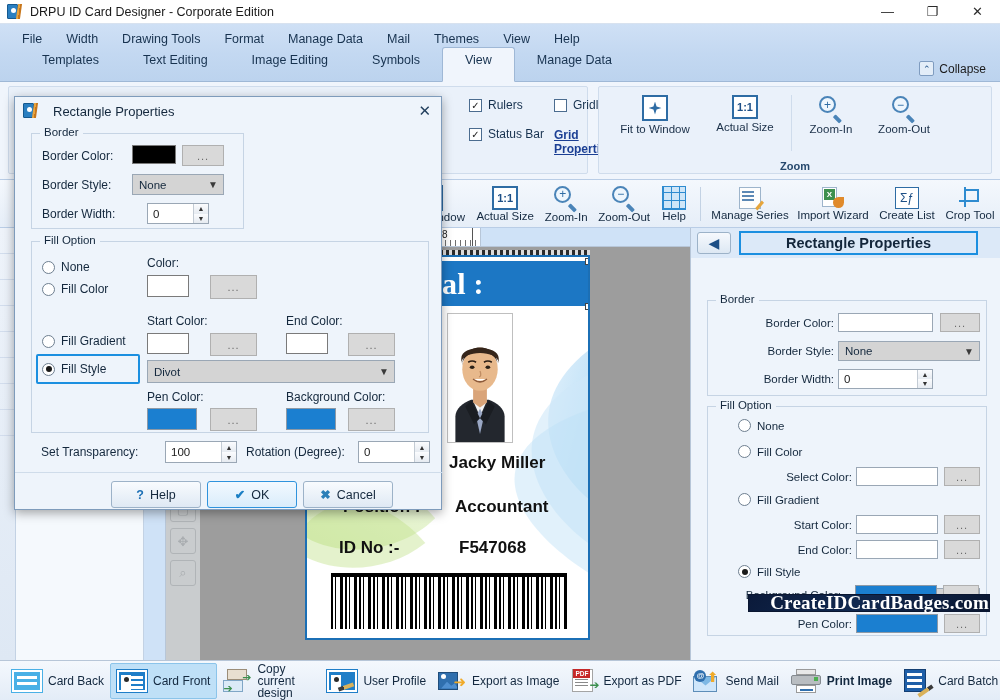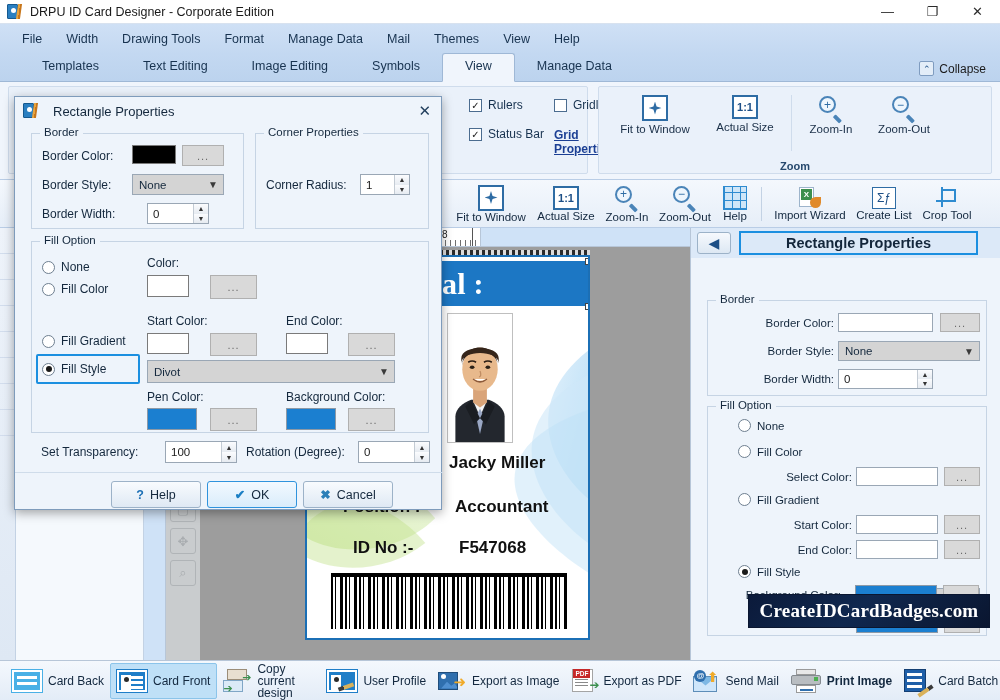--- a/index.html
+++ b/index.html
@@ -35,21 +35,21 @@
   }
   .menu-item{ padding:4px 12px; font-size:12.5px; color:#17324f; white-space:nowrap; }
 
   
   .ribbon-tabs{
     position:absolute; left:0; top:54px; width:1000px; height:28px;
     background:linear-gradient(180deg,#c3d8f1 0%, #bcd3ee 100%);
     display:flex; align-items:flex-end; padding-left:20px;
     border-bottom:1px solid #9fb8d6;
   }
-  .rtab{ padding:5px 22px 8px; font-size:12.5px; color:#1b3consultant; color:#17324f; position:relative; }
+  .rtab{ padding:5px 22px 14px; font-size:12.5px; color:#1b3consultant; color:#17324f; position:relative; }
   .rtab.active{
     background:#f0f5fc; border:1px solid #9fb8d6; border-bottom:1px solid #f0f5fc;
     border-radius:3px 3px 0 0; margin-bottom:-1px; z-index:3;
   }
   .collapse-btn{ margin-left:auto; margin-right:14px; display:flex; align-items:center; gap:5px; padding-bottom:5px; }
   .collapse-ic{ width:15px;height:15px;border:1px solid #7f9cc0;background:#e3edf8;display:flex;align-items:center;justify-content:center;font-size:9px;color:#1d4f86;border-radius:2px;}
 
   
   .ribbon{
     position:absolute; left:0; top:82px; width:1000px; height:98px;
@@ -171,23 +171,23 @@
   .combo .cv{ position:absolute; right:5px; color:#3a3a3a; font-size:10px;}
   .dots{ position:absolute; background:#d9d9d9; border:1px solid #b0b0b0; display:flex; align-items:center; justify-content:center; color:#6c6c6c; font-size:11px; letter-spacing:1px;}
   .spin{ position:absolute; background:#fff; border:1px solid #9aa7b5; display:flex; align-items:center; padding-left:5px; font-size:11.5px;}
   .spin .arrows{ position:absolute; right:0; top:0; bottom:0; width:15px; border-left:1px solid #c3cbd4; display:flex; flex-direction:column;}
   .spin .arrows span{ flex:1; display:flex; align-items:center; justify-content:center; background:linear-gradient(180deg,#fbfcfe,#e6ebf1); font-size:7px; color:#333;}
   .radio{ position:absolute; display:flex; align-items:center; gap:6px; font-size:11.5px; color:#14283d;}
   .rdot{ width:13px;height:13px;border:1px solid #6e7f90; border-radius:50%; background:#fff; display:flex;align-items:center;justify-content:center; flex:none;}
   .rdot.on::after{ content:""; width:6px;height:6px;border-radius:50%;background:#1a1a1a;}
   .swatchblue{ position:absolute; background:#1b7fd0; border:1px solid #8d99a6; }
 
-  .brandbar{ position:absolute; left:748px; top:594px; width:242px; height:34px;
+  .brandbar{ position:absolute; left:748px; top:594px; width:242px; height:18px;
      background:linear-gradient(135deg,#0b1a3a,#10284f 45%,#0a1630);
-     display:flex; align-items:center; justify-content:center; border:1px solid #0a1630;}
+     display:flex; align-items:center; justify-content:flex-end; border:1px solid #0a1630;}
   .brandbar span{ color:#fff; font-family:"Liberation Serif", serif; font-weight:bold; font-size:19px; letter-spacing:.2px;}
 
   
   .bottombar{ position:absolute; left:0; top:660px; width:1000px; height:40px;
      background:linear-gradient(180deg,#f4f8fd,#e3ecf7); border-top:1px solid #b7c6d8;
      display:flex; align-items:center; padding-left:6px; }
   .bbtn{ display:flex; align-items:center; gap:6px; height:36px; padding:0 6px; font-size:12px; color:#13283f; white-space:nowrap;}
   .bbtn.active{ background:#bfe0f7; border:1px solid #8bc4ea; border-radius:2px;}
   .ic-cardfront{width:30px;height:22px;background:#1f7ec8;border:2px solid #fff;outline:1px solid #1f7ec8;position:relative;flex:none;}
   .ic-cardfront .av{position:absolute;left:2px;top:3px;width:10px;height:15px;background:#fff;}
@@ -361,20 +361,24 @@
           <span class="gl">−</span>
           <span class="hd"></span>
         </span>
       <span class="lbl">Zoom-Out</span>
     </div>
     <div class="qbtn" style="min-width:38px;">
       <span class="ic-grid"></span>
       <span class="lbl">Help</span>
     </div>
     <div class="qb-sep"></div>
+    <div class="qbtn" style="min-width:84px;">
+      <span class="ic-series"></span>
+      <span class="lbl">Manage Series</span>
+    </div>
     <div class="qbtn" style="min-width:82px;">
       <span class="ic-xls">
           <span class="pg"></span>
           <span class="gr">X</span>
           <span class="ar"></span>
         </span>
       <span class="lbl">Import Wizard</span>
     </div>
     <div class="qbtn" style="min-width:66px;">
       <span class="ic-sum">Σƒ</span>
@@ -492,21 +496,21 @@
 
           <path d="M33,58 q2,5 -1,6" stroke="#c08d63" stroke-width="1.3" fill="none"></path>
           <path d="M26,66 q7,6 14,0" stroke="#8c5a3b" stroke-width="1.6" fill="none"></path>
           <path d="M27,66 q6,3.6 12,0" fill="#ffffff"></path>
         </svg>
       </div>
 
       <div class="field" style="left:142px;top:196px;">Jacky Miller</div>
       <div class="field" style="left:36px;top:240px;">Position :-</div>
       <div class="field" style="left:148px;top:240px;">Accountant</div>
-      <div class="field" style="left:46px;top:281px;">ID No :-</div>
+      <div class="field" style="left:32px;top:281px;">ID No :-</div>
       <div class="field" style="left:152px;top:281px;">F547068</div>
       <div class="barcode"></div>
     </div>
   </div>
 
   <div class="hruler">
     <div class="tail"></div>
     <div class="ticks" style="right:210px;"></div>
     <div class="seg" style="left:62px;"></div>
       <div class="seg" style="left:132px;"></div>
@@ -696,31 +700,20 @@
       <div class="dfield-lbl" style="left:10px;top:73px;">Border Width:</div>
       <div class="spin" style="left:115px;top:69px;width:62px;height:21px;">
         <span>0</span>
         <span class="arrows">
             <span>▲</span>
             <span>▼</span>
           </span>
       </div>
     </div>
 
-    <div class="gbox" style="left:240px;top:36px;width:174px;height:96px;background:#eef4fb;">
-      <div class="gbox-lbl">Corner Properties</div>
-      <div class="dfield-lbl" style="left:10px;top:44px;">Corner Radius:</div>
-      <div class="spin" style="left:104px;top:40px;width:50px;height:21px;">
-        <span>1</span>
-        <span class="arrows">
-            <span>▲</span>
-            <span>▼</span>
-          </span>
-      </div>
-    </div>
 
     <div class="gbox" style="left:16px;top:144px;width:398px;height:192px;background:#eef4fb;">
       <div class="gbox-lbl">Fill Option</div>
 
       <div class="radio" style="left:10px;top:18px;font-size:12px;">
         <span class="rdot"></span>
         <span>None</span>
       </div>
       <div class="radio" style="left:10px;top:40px;font-size:12px;">
         <span class="rdot"></span>

